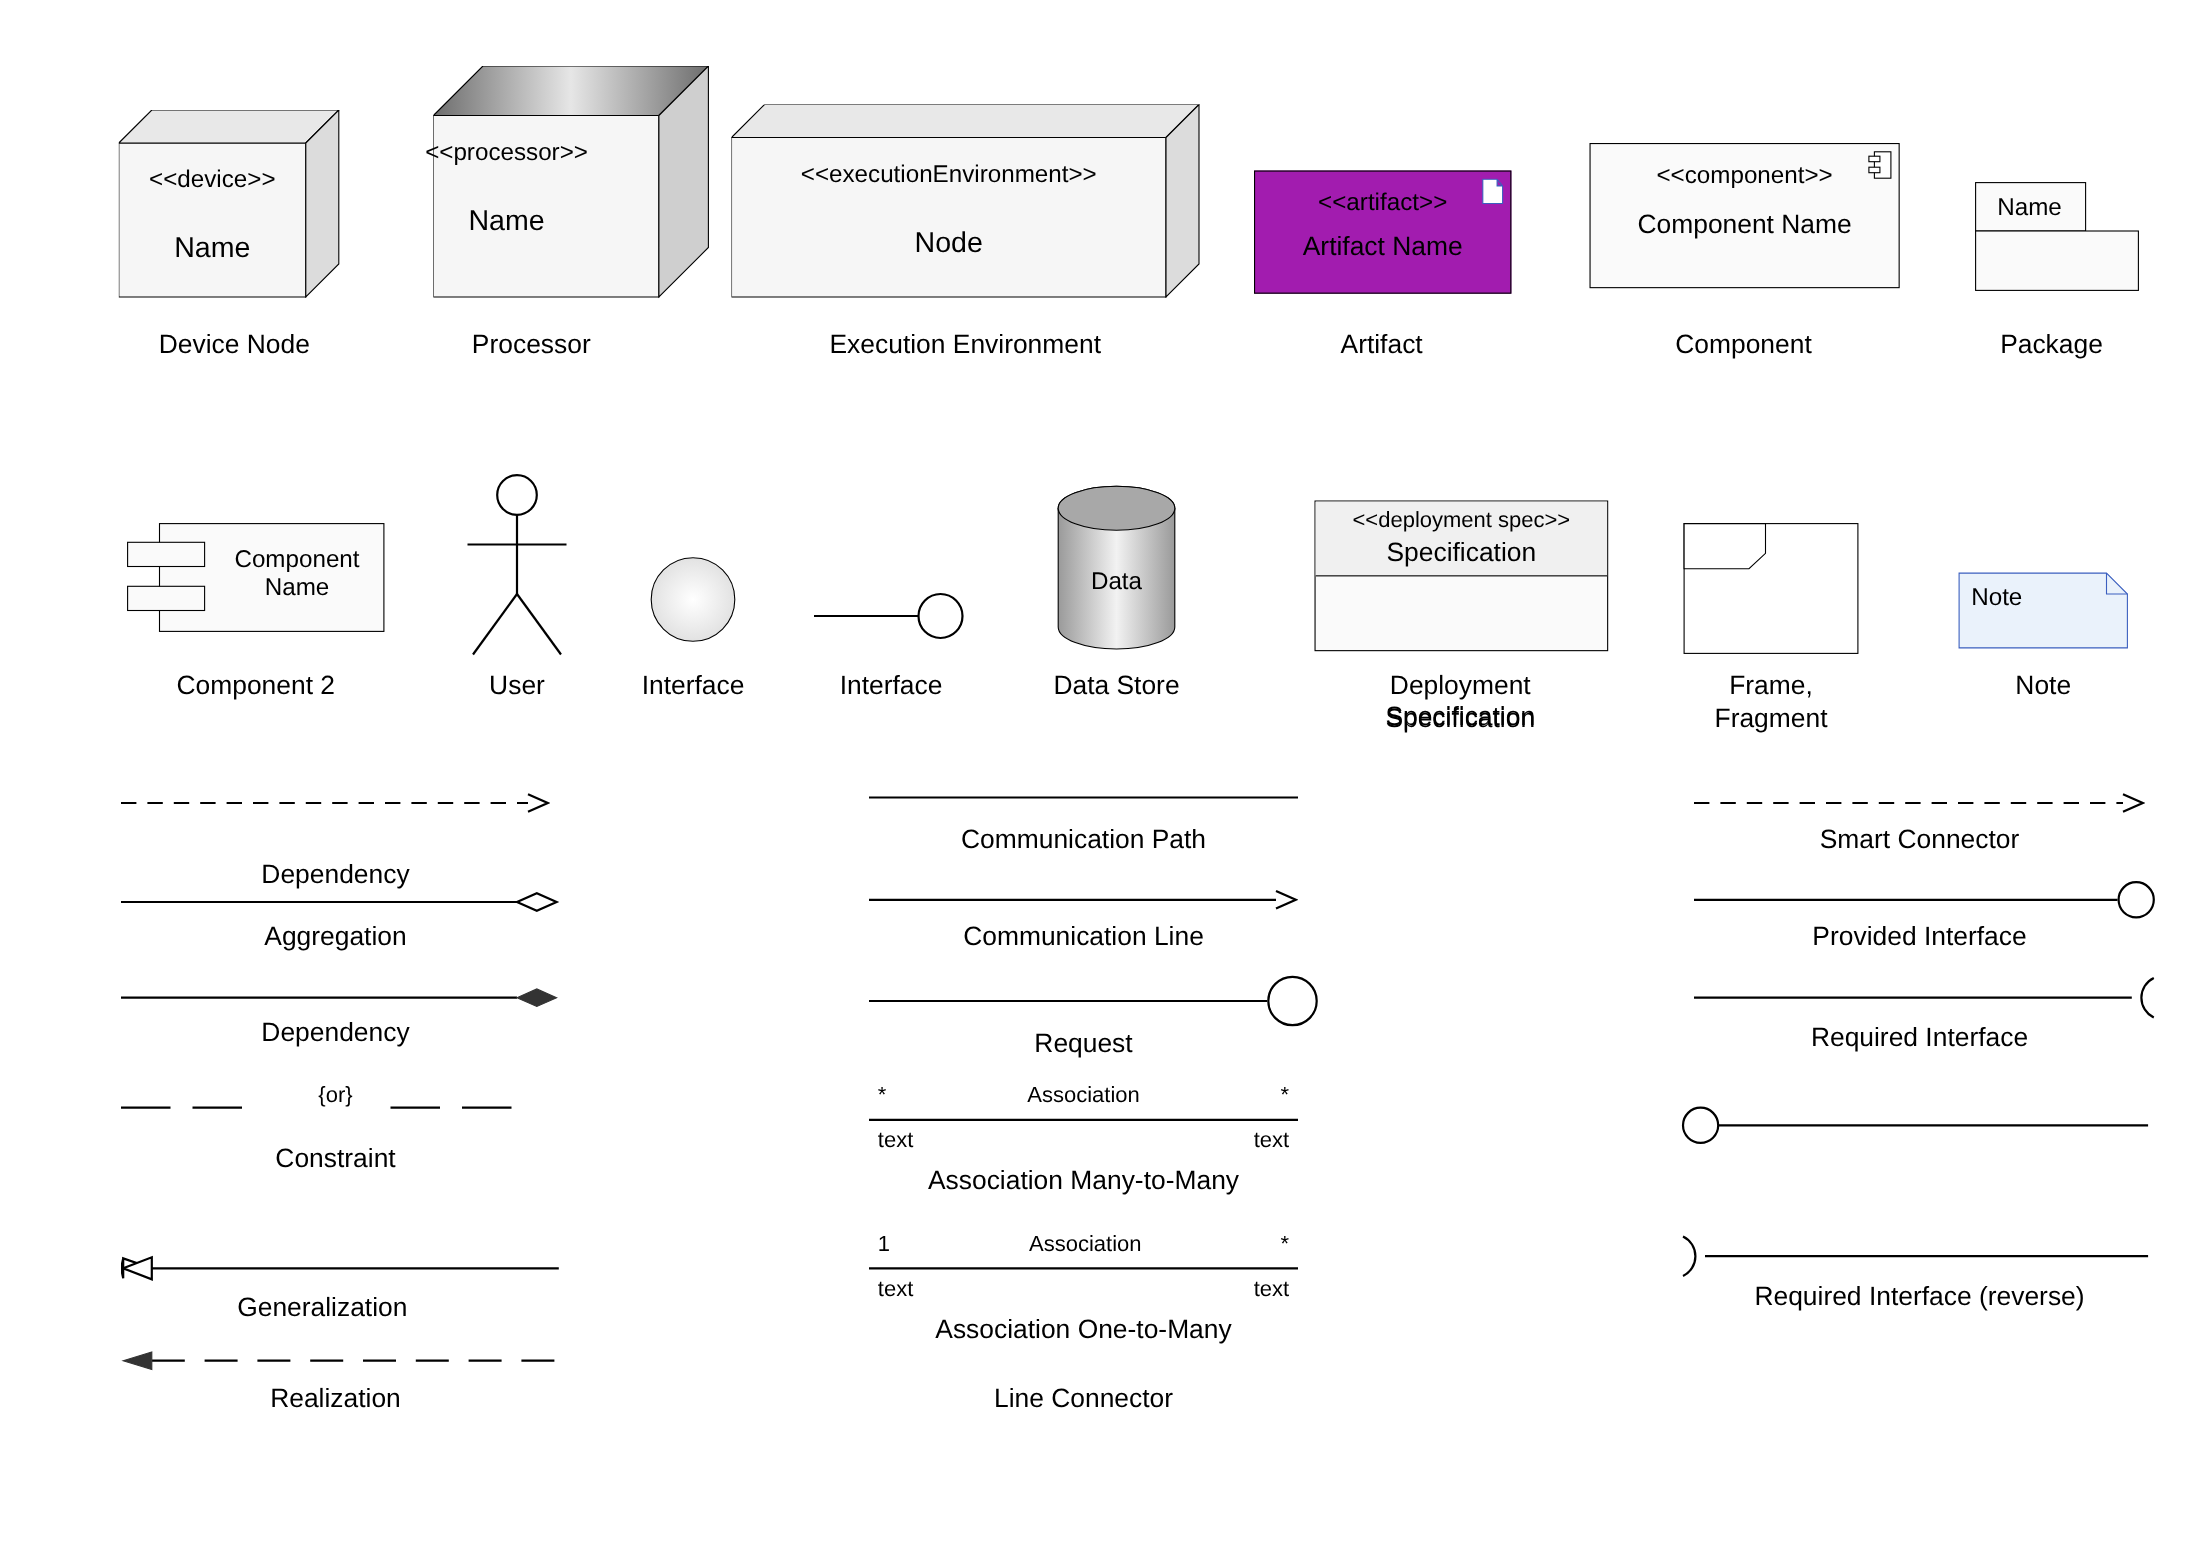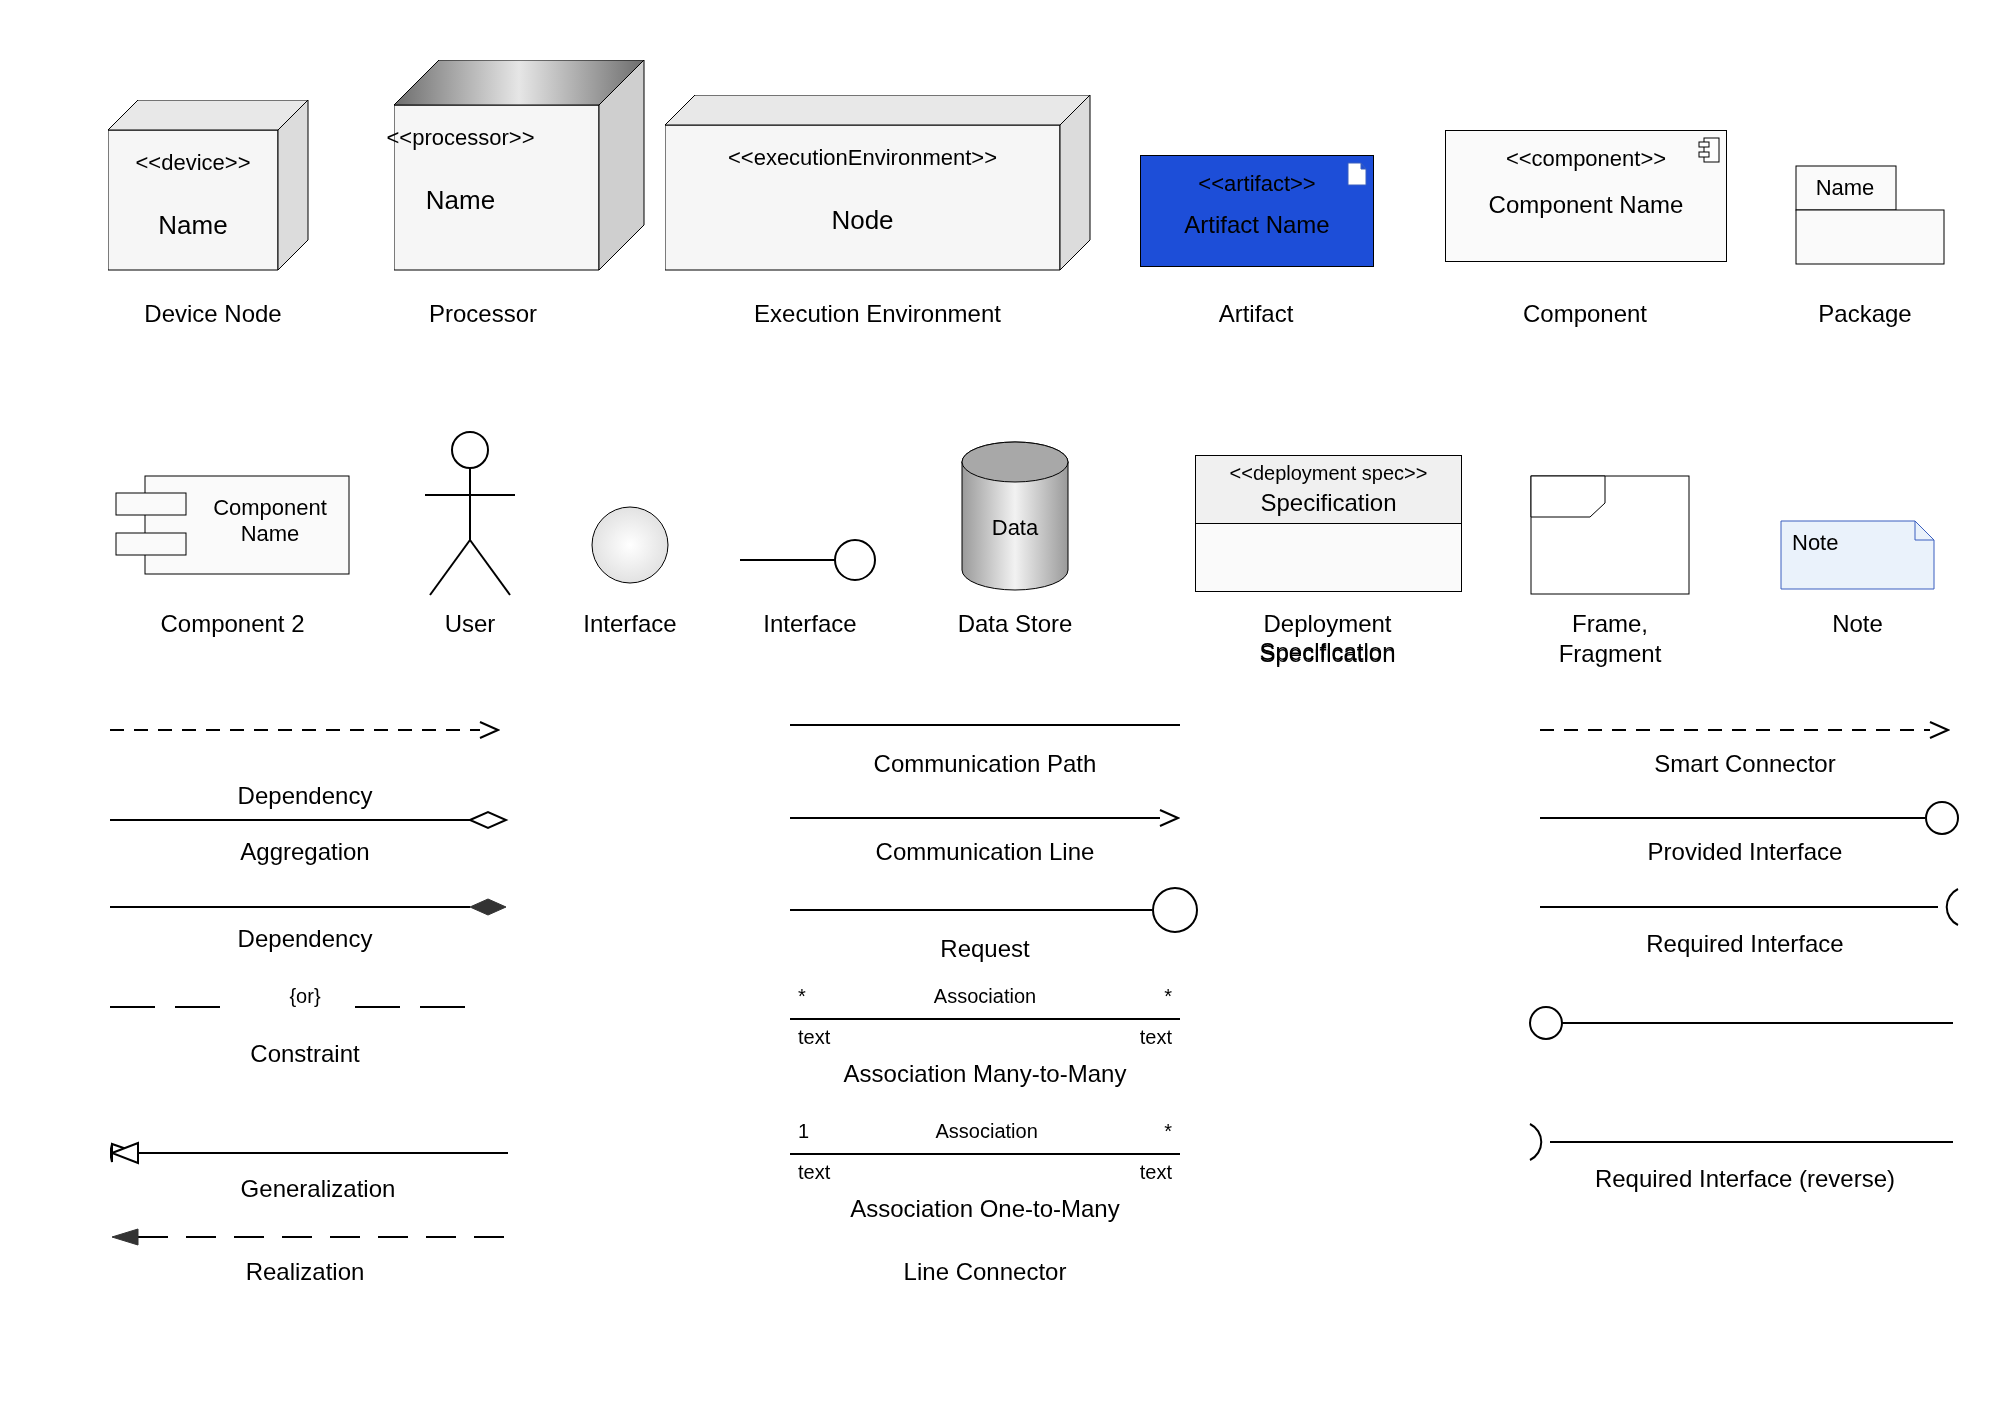--- a/index.html
+++ b/index.html
@@ -45,21 +45,21 @@
   <svg width="430" height="185">
     <polygon points="0,30 395,30 395,175 0,175" fill="#f6f6f6" stroke="#000"></polygon>
     <polygon points="0,30 30,0 425,0 395,30" fill="#e8e8e8" stroke="#000"></polygon>
     <polygon points="395,30 425,0 425,145 395,175" fill="#dcdcdc" stroke="#000"></polygon>
   </svg>
   <div style="position:absolute;left:0;top:50px;width:395px;text-align:center;" class="stereo">&lt;&lt;executionEnvironment&gt;&gt;</div>
   <div style="position:absolute;left:0;top:110px;width:395px;text-align:center;font-size:26px;">Node</div>
 </div>
 <div class="caption" style="left:665px;top:300px;width:425px;">Execution Environment</div>
 
-<div style="position:absolute;left:1140px;top:155px;width:232px;height:110px;border:1px solid #000;background:#1d4ed8;">
+<div style="position:absolute;left:1140px;top:155px;width:232px;height:110px;border:1px solid #000;background:#a21caf;">
   <div style="position:absolute;left:0;top:15px;width:100%;text-align:center;" class="stereo">&lt;&lt;artifact&gt;&gt;</div>
   <div style="position:absolute;left:0;top:55px;width:100%;text-align:center;font-size:24px;">Artifact Name</div>
   <svg style="position:absolute;right:6px;top:6px;" width="20" height="24">
         <path d="M1 1 L14 1 L19 7 L19 23 L1 23 Z M14 1 L14 7 L19 7" fill="#fff" stroke="#3b5fbf" stroke-width="1"></path>
       </svg>
 </div>
 <div class="caption" style="left:1140px;top:300px;width:232px;">Artifact</div>
 
 <div style="position:absolute;left:1445px;top:130px;width:280px;height:130px;border:1px solid #000;background:#fafafa;">
   <div style="position:absolute;left:0;top:15px;width:100%;text-align:center;" class="stereo">&lt;&lt;component&gt;&gt;</div>
@@ -196,21 +196,21 @@
   </svg>
   <div style="position:absolute;left:0;top:0;width:390px;text-align:center;font-size:20px;">{or}</div>
 </div>
 <div class="caption" style="left:110px;top:1040px;width:390px;">Constraint</div>
 
 <svg style="position:absolute;left:110px;top:1140px;" width="400" height="26">
   <line x1="28" y1="13" x2="398" y2="13" stroke="#000" stroke-width="2"></line>
   <polygon points="28,13 2,4 2,22 0,13 2,4" fill="#fff" stroke="#000" stroke-width="2" transform="translate(0,0)"></polygon>
   <polygon points="2,13 28,3 28,23" fill="#fff" stroke="#000" stroke-width="2"></polygon>
 </svg>
-<div class="caption" style="left:123px;top:1175px;width:390px;">Generalization</div>
+<div class="caption" style="left:98px;top:1175px;width:390px;">Generalization</div>
 
 <svg style="position:absolute;left:110px;top:1225px;" width="400" height="24">
   <line x1="28" y1="12" x2="398" y2="12" stroke="#000" stroke-width="2" stroke-dasharray="30 18"></line>
   <polygon points="2,12 28,4 28,20" fill="#333" stroke="#333"></polygon>
 </svg>
 <div class="caption" style="left:110px;top:1258px;width:390px;">Realization</div>
 
 <svg style="position:absolute;left:790px;top:720px;" width="390" height="10">
       <line x1="0" y1="5" x2="390" y2="5" stroke="#000" stroke-width="2"></line>
     </svg>

